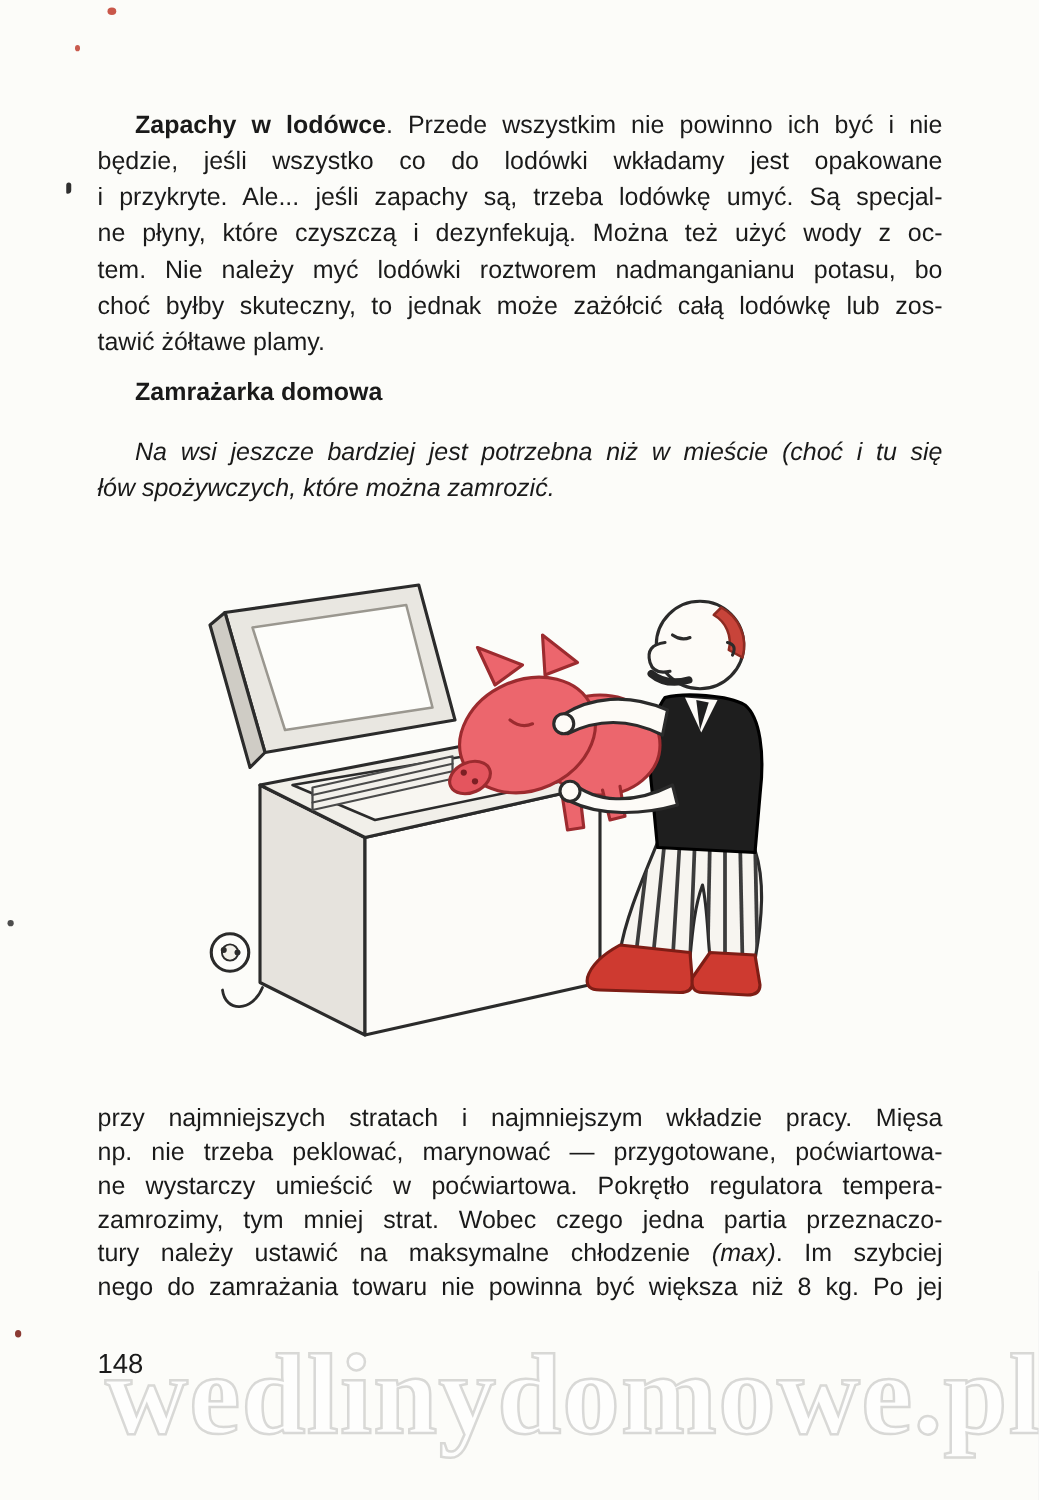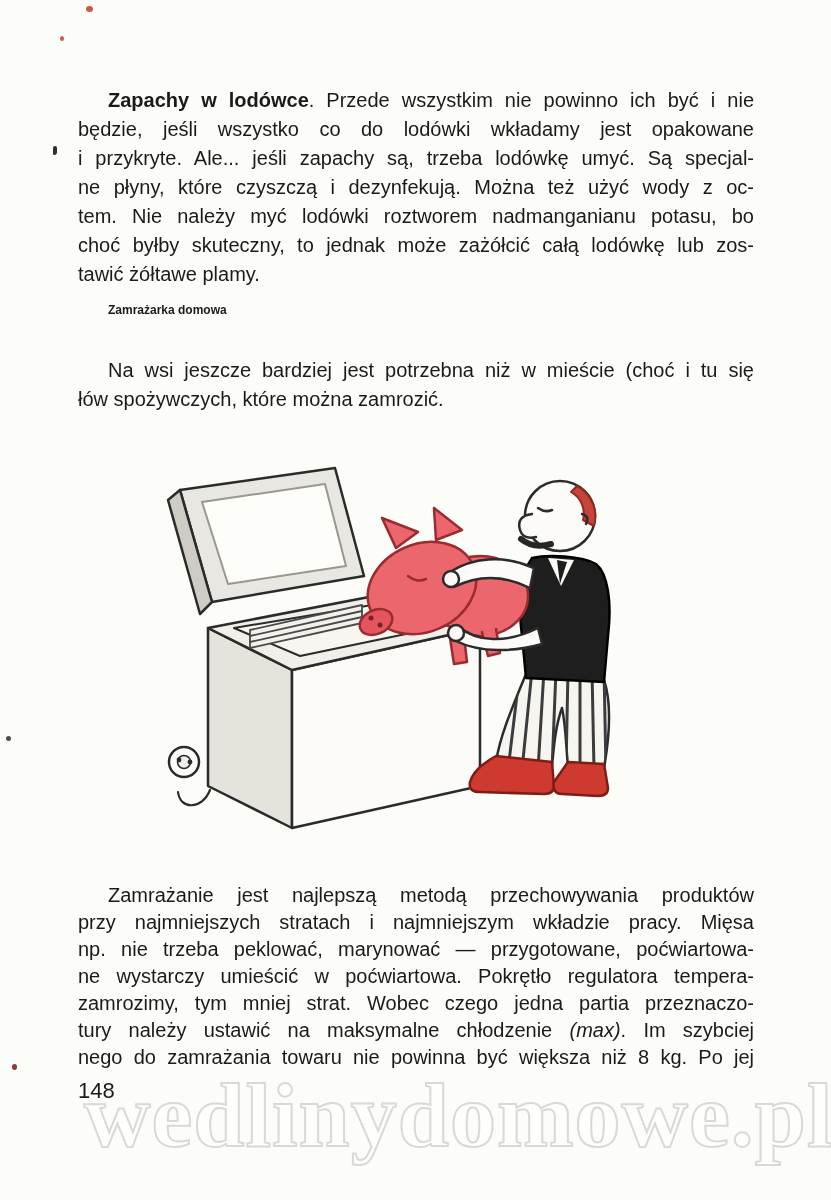--- a/index.html
+++ b/index.html
@@ -25,21 +25,21 @@
     text-align: justify;
     text-align-last: justify;
   }
   .ln.first { text-indent: 30px; }
   .ln.endp  { text-align-last: left; }
 
   .subhead {
     position: absolute;
     left: 108px;
     margin: 0;
-    font-size: 12px;
+    font-size: 20px;
     font-weight: 700;
   }
 
   .illustration {
     position: absolute;
     left: 150px;
     top: 456px;
     width: 510px;
     height: 420px;
   }
@@ -89,21 +89,21 @@
     <div class="ln">będzie, jeśli wszystko co do lodówki wkładamy jest opakowane</div>
     <div class="ln">i przykryte. Ale... jeśli zapachy są, trzeba lodówkę umyć. Są specjal-</div>
     <div class="ln">ne płyny, które czyszczą i dezynfekują. Można też użyć wody z oc-</div>
     <div class="ln">tem. Nie należy myć lodówki roztworem nadmanganianu potasu, bo</div>
     <div class="ln">choć byłby skuteczny, to jednak może zażółcić całą lodówkę lub zos-</div>
     <div class="ln endp">tawić żółtawe plamy.</div>
   </div>
 
   <h2 class="subhead" style="top:303px;">Zamrażarka domowa</h2>
 
-  <div class="para" style="top:356px; line-height:29px;">
+  <div class="para" style="top:348px; line-height:29px;font-style:italic;">
     <div class="ln first">Na wsi jeszcze bardziej jest potrzebna niż w mieście (choć i tu się</div>
     <div class="ln endp">łów spożywczych, które można zamrozić.</div>
   </div>
 
   <svg class="illustration" viewBox="0 0 510 420" aria-hidden="true">
     <g stroke="#2b2b2b" stroke-width="2.5" stroke-linejoin="round" stroke-linecap="round" fill="none">
 
       <g>
         <path d="M60,334 C52,354 30,354 28,336" stroke-width="2.2"></path>
         <circle cx="34" cy="306" r="15" fill="#fdfdfb"></circle>
@@ -187,21 +187,20 @@
       <g fill="#fdfbf7">
         <path d="M384,112 C352,98 322,102 300,116 C295,120 297,129 304,131 C326,120 352,118 380,132 Z"></path>
         <path d="M388,172 C356,188 326,186 308,170 C301,172 299,181 306,185 C330,197 364,196 392,188 Z"></path>
         <circle cx="301" cy="123" r="8"></circle>
         <circle cx="306" cy="177" r="8"></circle>
       </g>
     </g>
   </svg>
 
   <div class="para" style="top:882px; line-height:27px;">
-    <div class="ln first">Zamrażanie jest najlepszą metodą przechowywania produktów</div>
     <div class="ln">przy najmniejszych stratach i najmniejszym wkładzie pracy. Mięsa</div>
     <div class="ln">np. nie trzeba peklować, marynować — przygotowane, poćwiartowa-</div>
     <div class="ln">ne wystarczy umieścić w poćwiartowa. Pokrętło regulatora tempera-</div>
     <div class="ln">zamrozimy, tym mniej strat. Wobec czego jedna partia przeznaczo-</div>
     <div class="ln"><span>tury należy ustawić na maksymalne chłodzenie </span><i>(max)</i><span>. Im szybciej</span></div>
     <div class="ln">nego do zamrażania towaru nie powinna być większa niż 8 kg. Po jej</div>
   </div>
 
   <div class="page-number">148</div>
 

